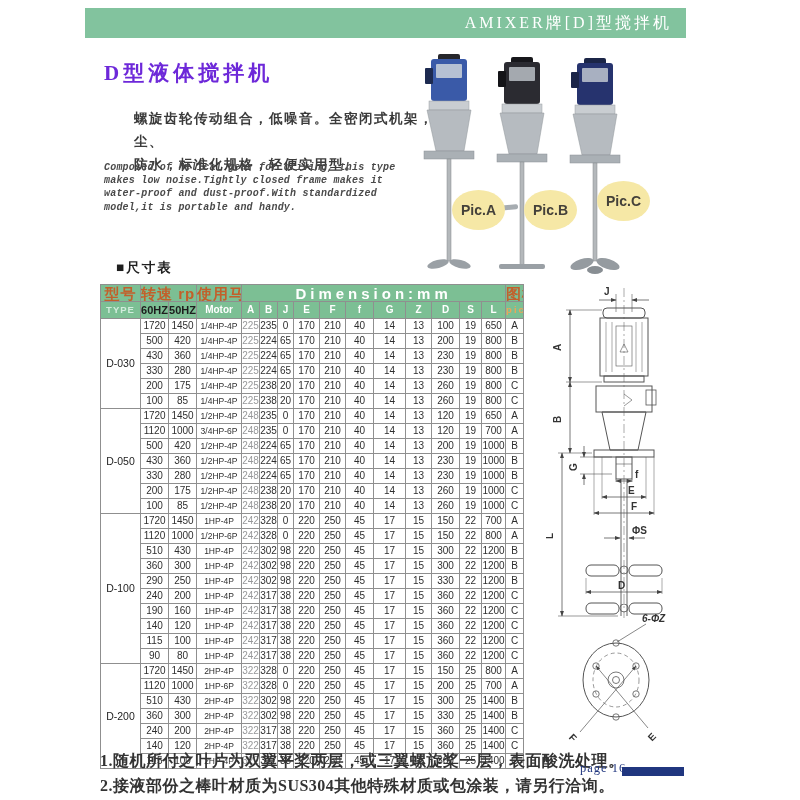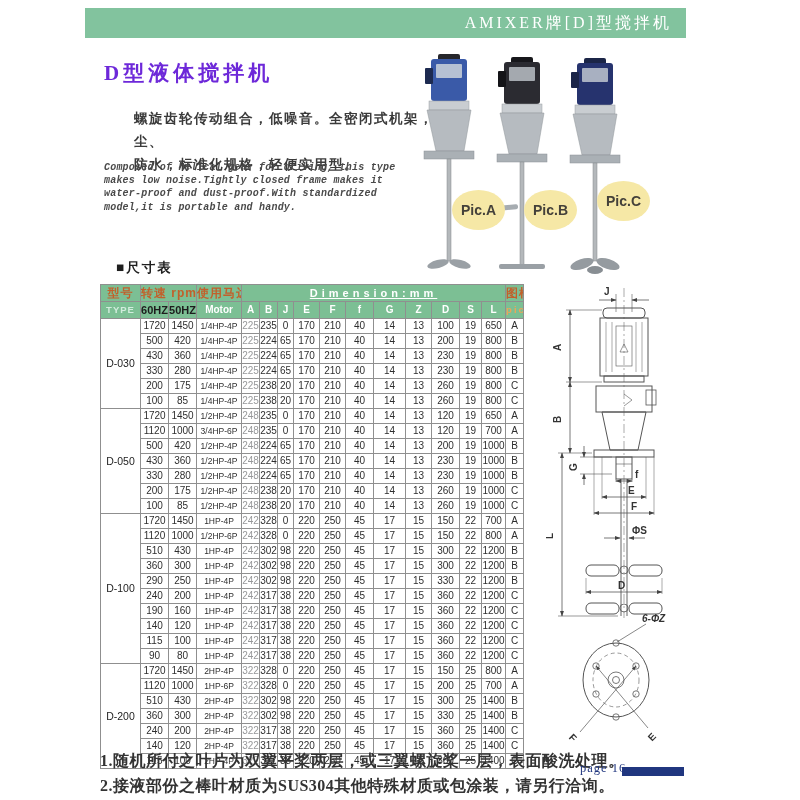--- a/index.html
+++ b/index.html
@@ -43,22 +43,22 @@
     position:absolute; left:100px; top:284px; width:423px;
     border-collapse:collapse; table-layout:fixed;
     font-size:10px; color:#2e2e2e; border:1.5px solid #555;
   }
   .dim td, .dim th {
     border:1px solid #8f8f8f; text-align:center; vertical-align:middle;
     padding:0; height:14px; line-height:1; white-space:nowrap; overflow:hidden;
     font-weight:400;
   }
   .dim thead th { height:16px; background:var(--header-green); font-weight:700; }
-  .h1 { color:var(--orange); font-size:12px; letter-spacing:1px; }
-  .dim-span { background:var(--cyan); color:#fff; letter-spacing:4px; font-size:11px;text-decoration:underline; }
+  .h1 { color:var(--orange); font-size:15px; letter-spacing:1px; }
+  .dim-span { background:var(--cyan); color:#fff; letter-spacing:4px; font-size:15px; }
   .h2-type { color:#d2ecdd; font-size:9.5px; letter-spacing:1px; }
   .h2-hz { color:#1d1d1d; font-size:11px; }
   .h2-dim { color:#fff; font-size:10px; }
   .h2-pic { color:#e9a65a; letter-spacing:2px; font-size:9.5px;margin-left:32px; }
   .type-cell { font-size:10.5px; color:#1d1d1d; }
   .col-a { color:#97989a; }
   .col-motor { font-size:8.5px; font-weight:600; }
   tr.group-start td { border-top:1.5px solid #555; }
   .footnotes {
     position:absolute; left:100px; top:749px;

